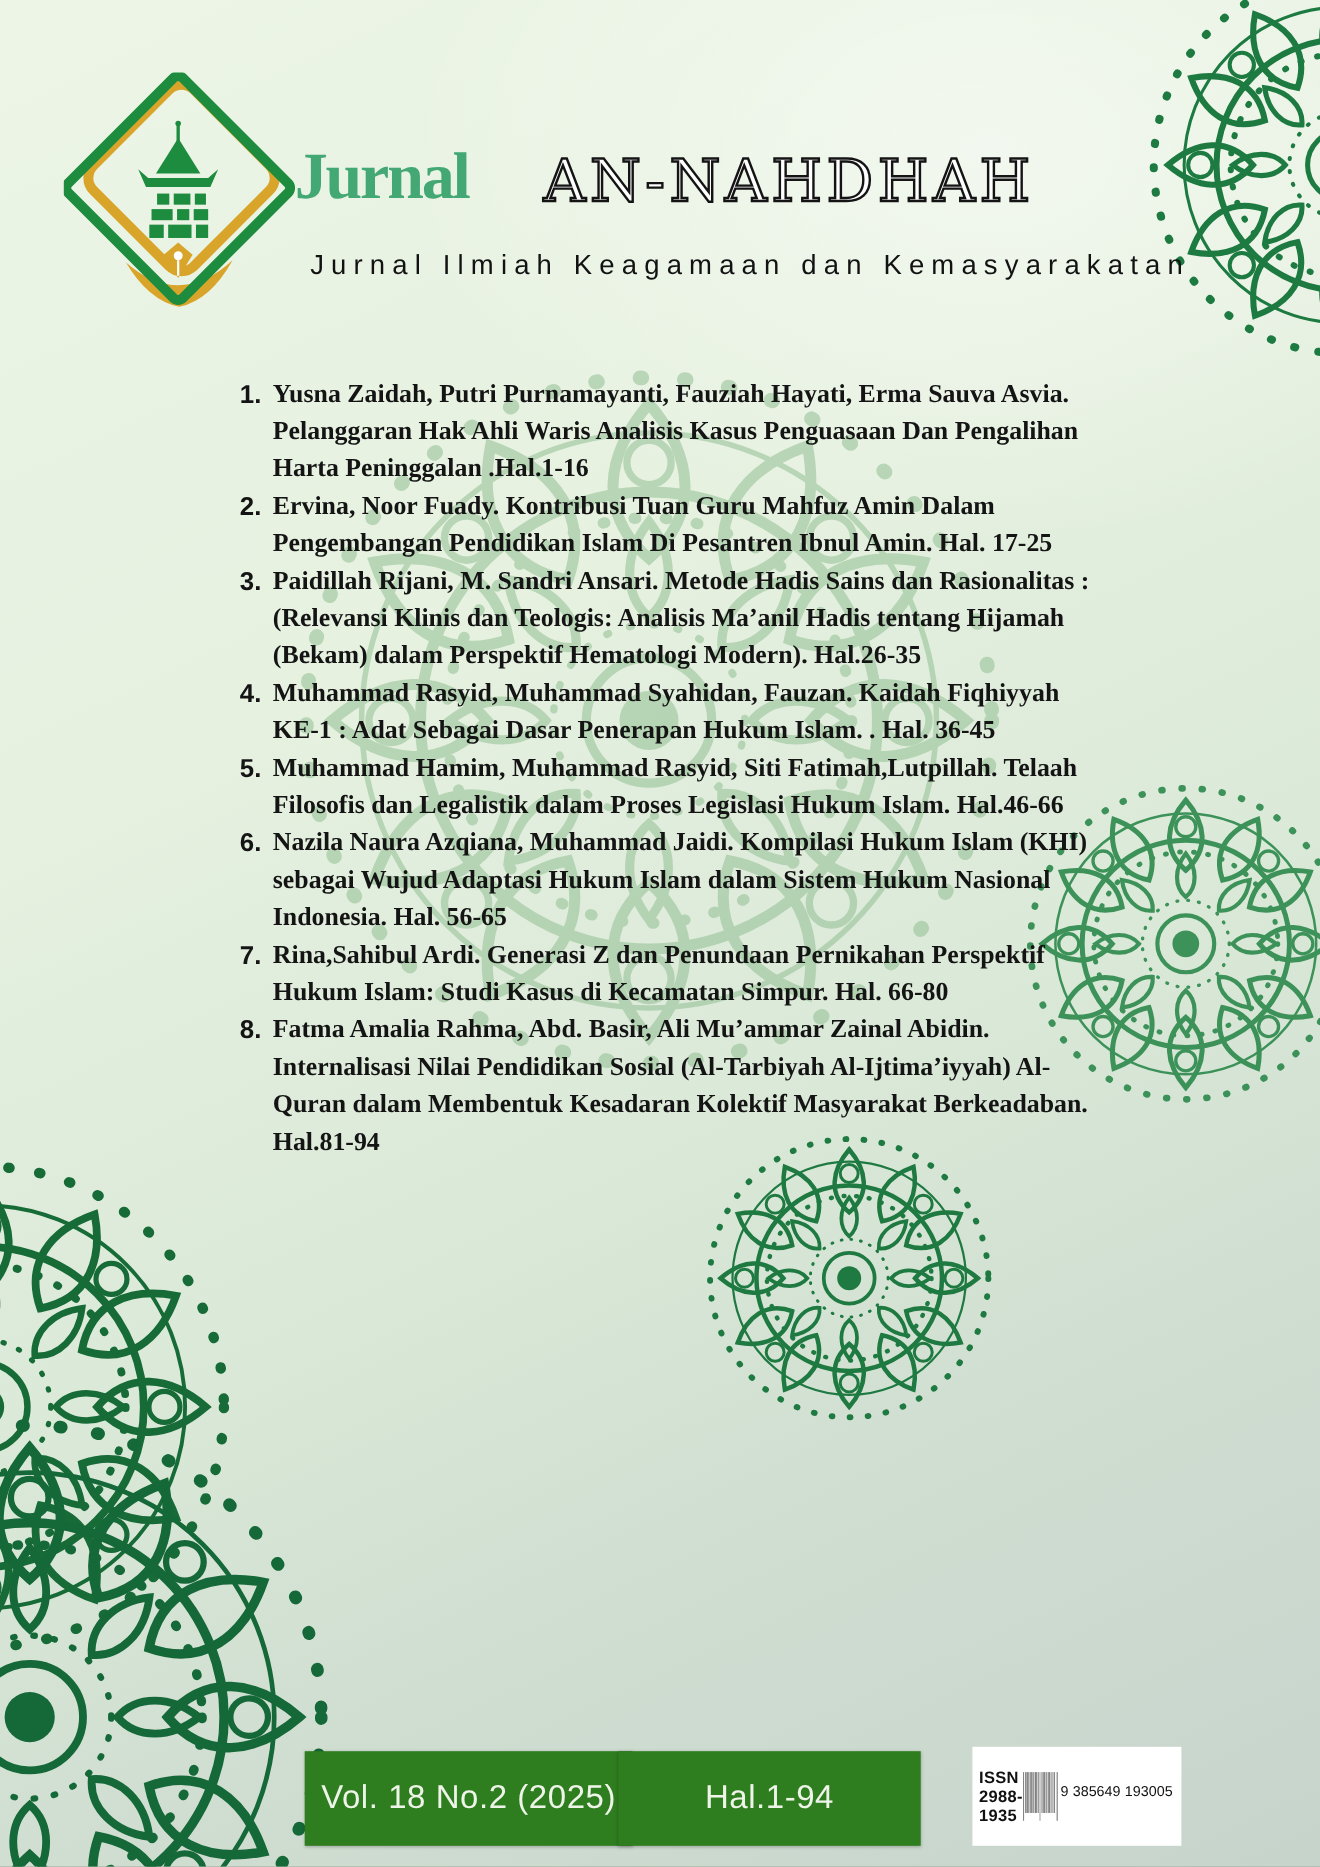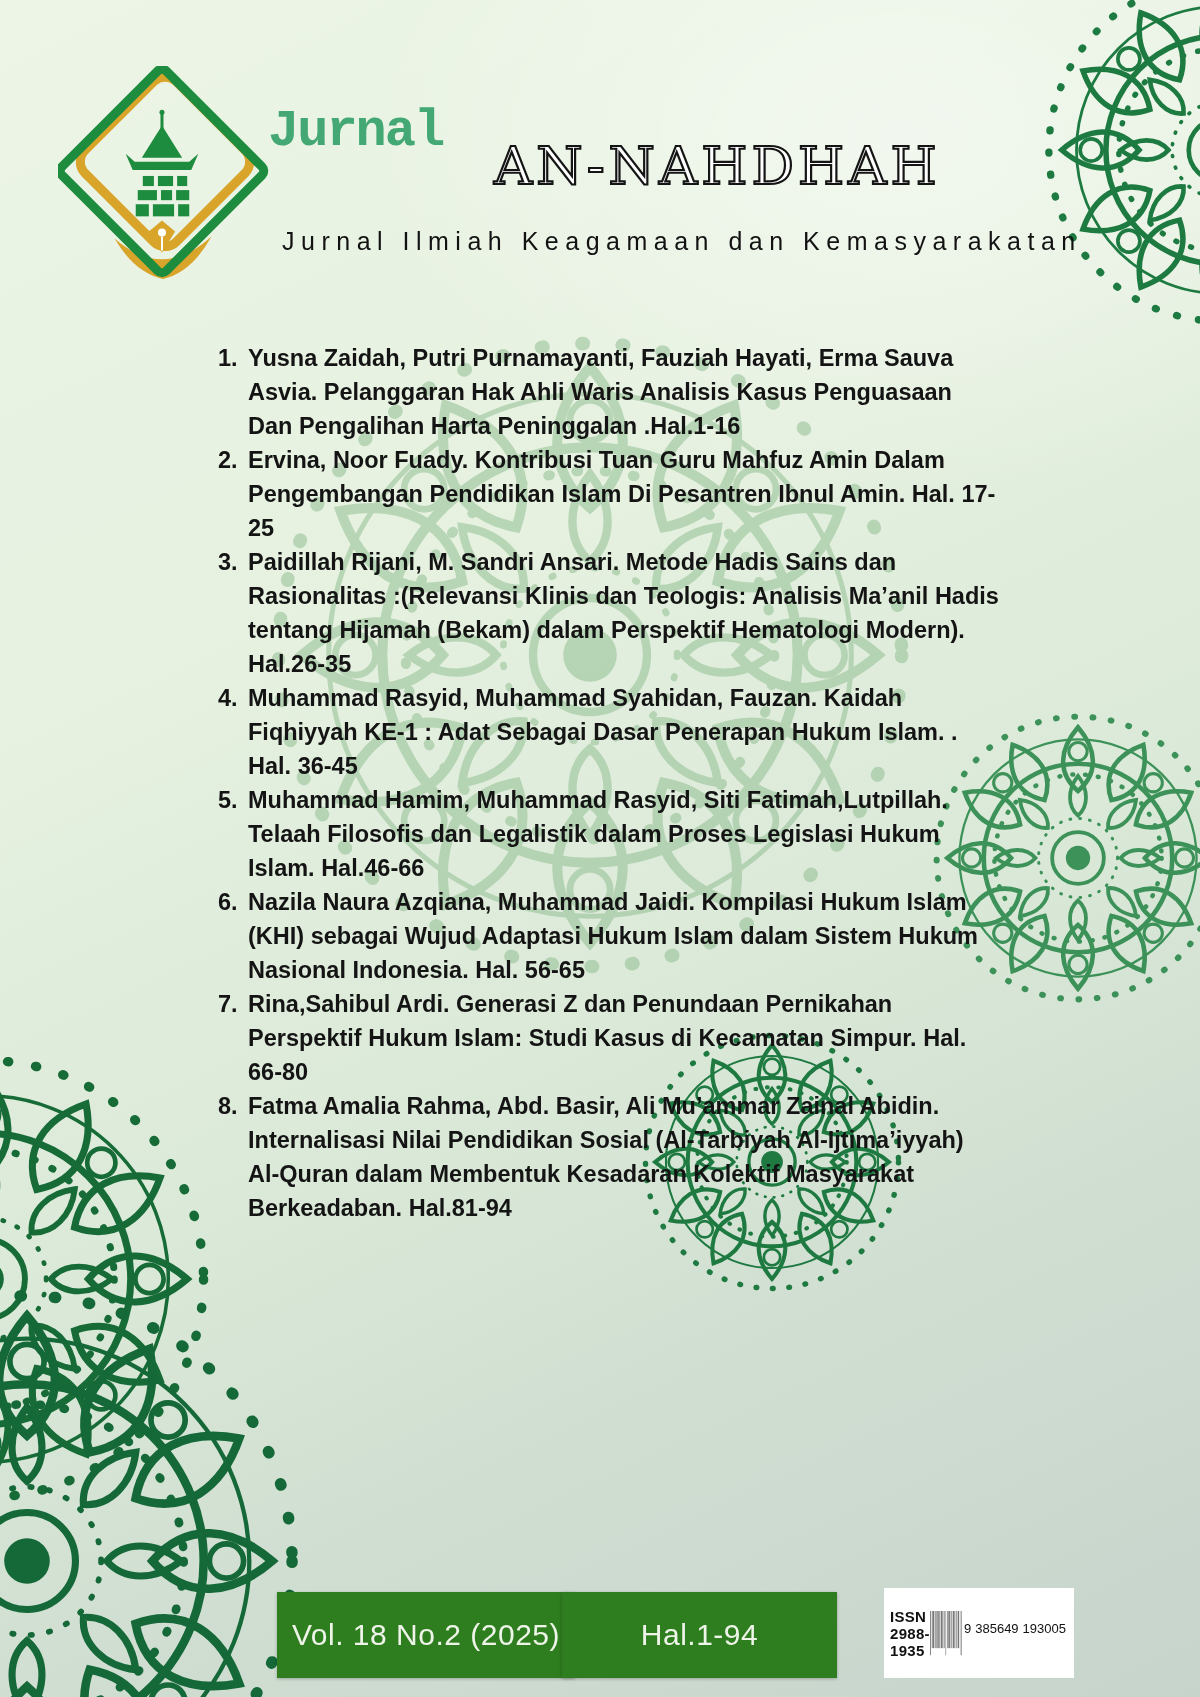--- a/index.html
+++ b/index.html
@@ -12,23 +12,23 @@
     background:
       radial-gradient(ellipse 900px 600px at 75% 8%, rgba(255,255,255,.45), rgba(255,255,255,0) 60%),
       linear-gradient(155deg,#ecf5e6 0%,#e6f1e0 34%,#dbe9d8 58%,#cfddd1 78%,#c7d4cc 100%);
   }
   .layer{position:absolute;inset:0;}
   
   .mandala{position:absolute;pointer-events:none;}
   
   .logo{position:absolute;left:58px;top:66px;width:212px;height:228px;}
   .title-word{
-    position:absolute;left:268px;top:106px;
-    font-family:Liberation Mono, monospace;font-weight:bold;
-    font-size:52px;line-height:1;color:#43a873;
+    position:absolute;left:268px;top:130px;
+    font-family:Liberation Serif, serif;font-weight:bold;
+    font-size:60px;line-height:1;color:#43a873;
     letter-spacing:-2px;
   }
   .title-name{
     position:absolute;left:494px;top:139px;
     font-family:"DejaVu Serif",serif;font-weight:normal;
     font-size:53px;line-height:1;color:#ffffff;
     letter-spacing:4px;
     -webkit-text-stroke:2.2px #141414;
     text-shadow:0 0 1px #141414;
   }
@@ -38,21 +38,21 @@
     letter-spacing:6.5px;white-space:nowrap;
   }
   
   .toc{
     position:absolute;left:218px;top:341px;width:782px;
     font-size:23.5px;font-weight:bold;color:#141414;
     line-height:34px;
   }
   .toc-item{display:flex;align-items:flex-start;}
   .toc-num{flex:0 0 30px;text-align:left;}
-  .toc-text{flex:1;}
+  .toc-text{flex:1;font-family:Liberation Serif, serif;}
   
   .btn{
     position:absolute;top:1592px;height:86px;
     background:#2e7d1f;
     display:flex;align-items:center;justify-content:center;
     color:#eef4e8;font-size:30px;letter-spacing:.5px;
     box-shadow:0 1px 3px rgba(0,0,0,.25);
   }
   .btn-vol{left:245px;width:298px;margin-left:32px;}
   .btn-pages{left:562px;width:275px;}

